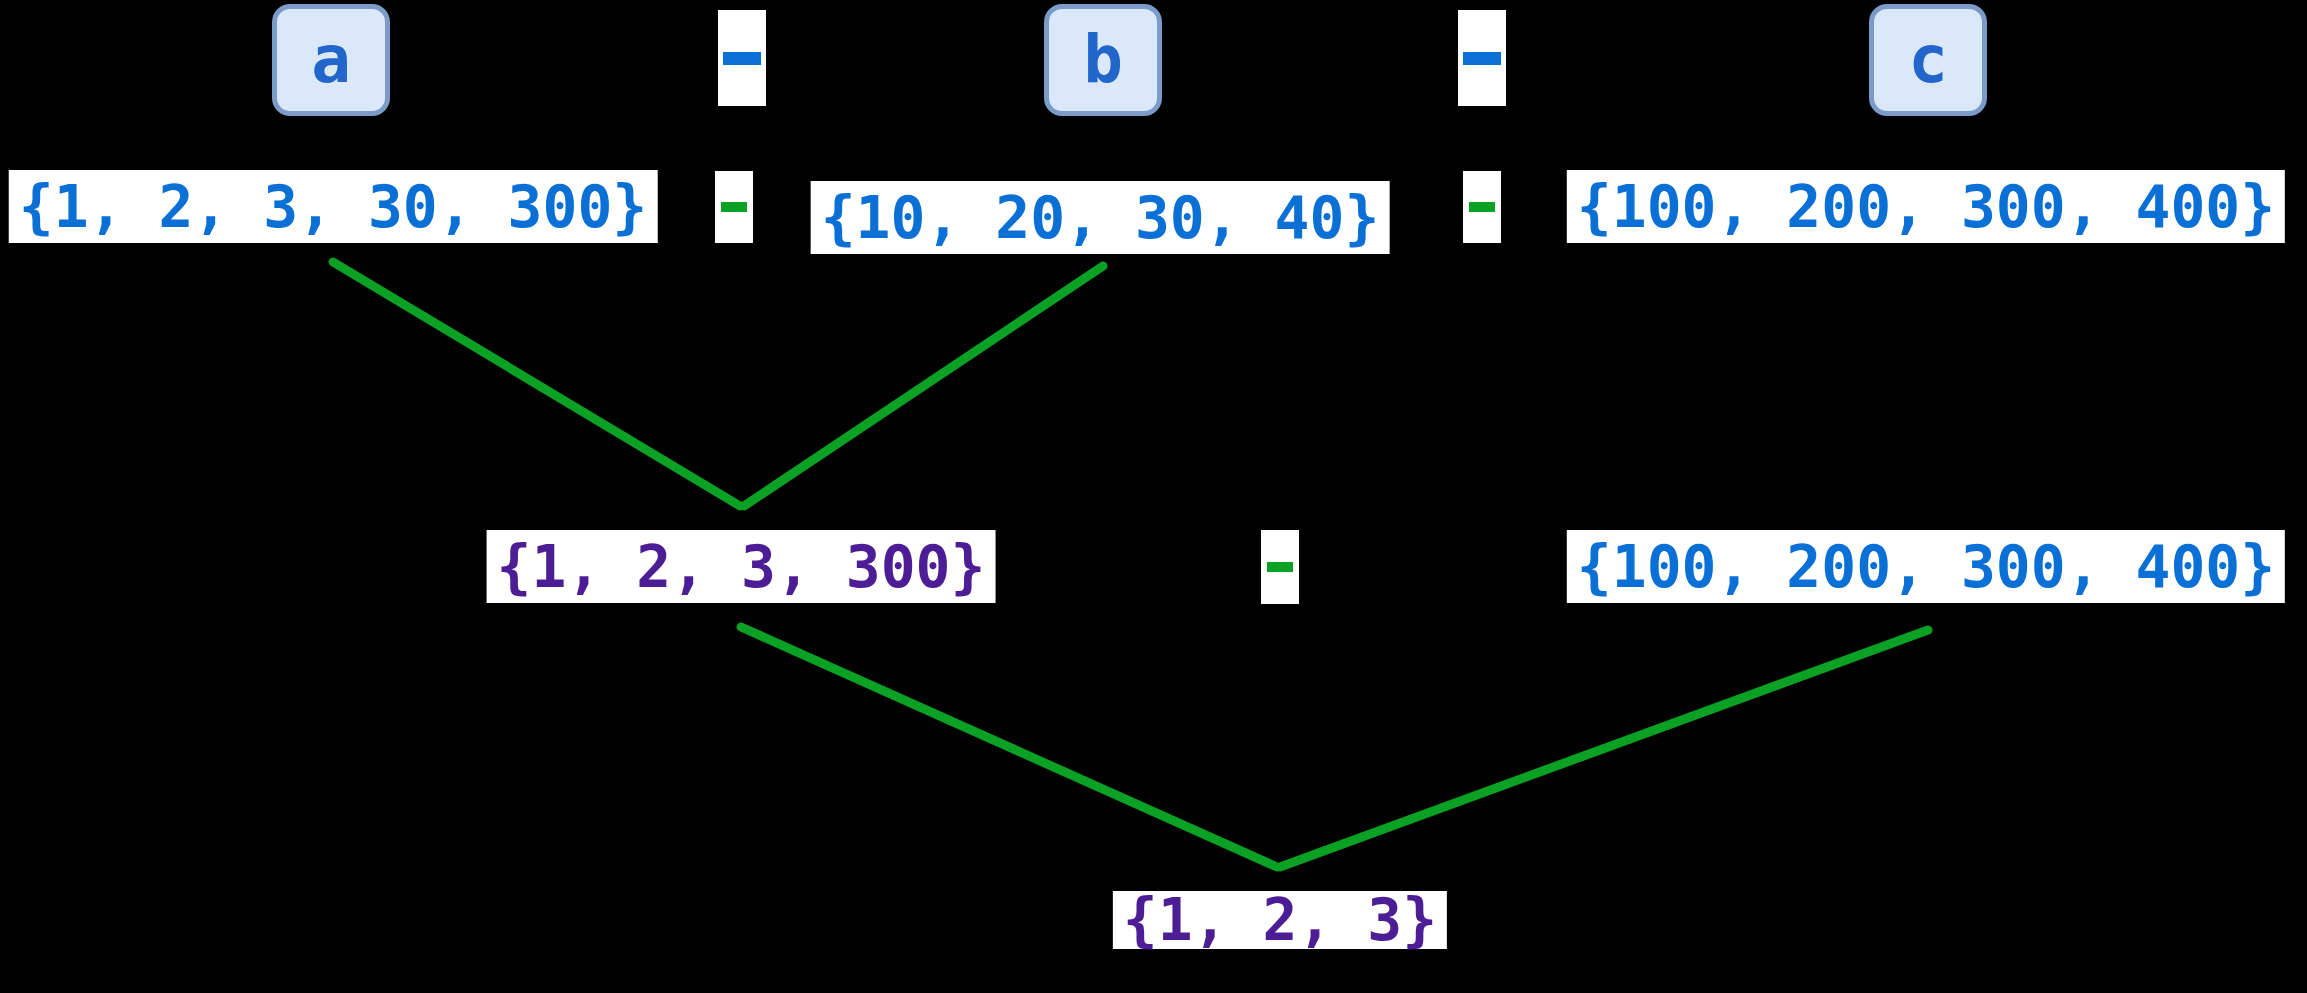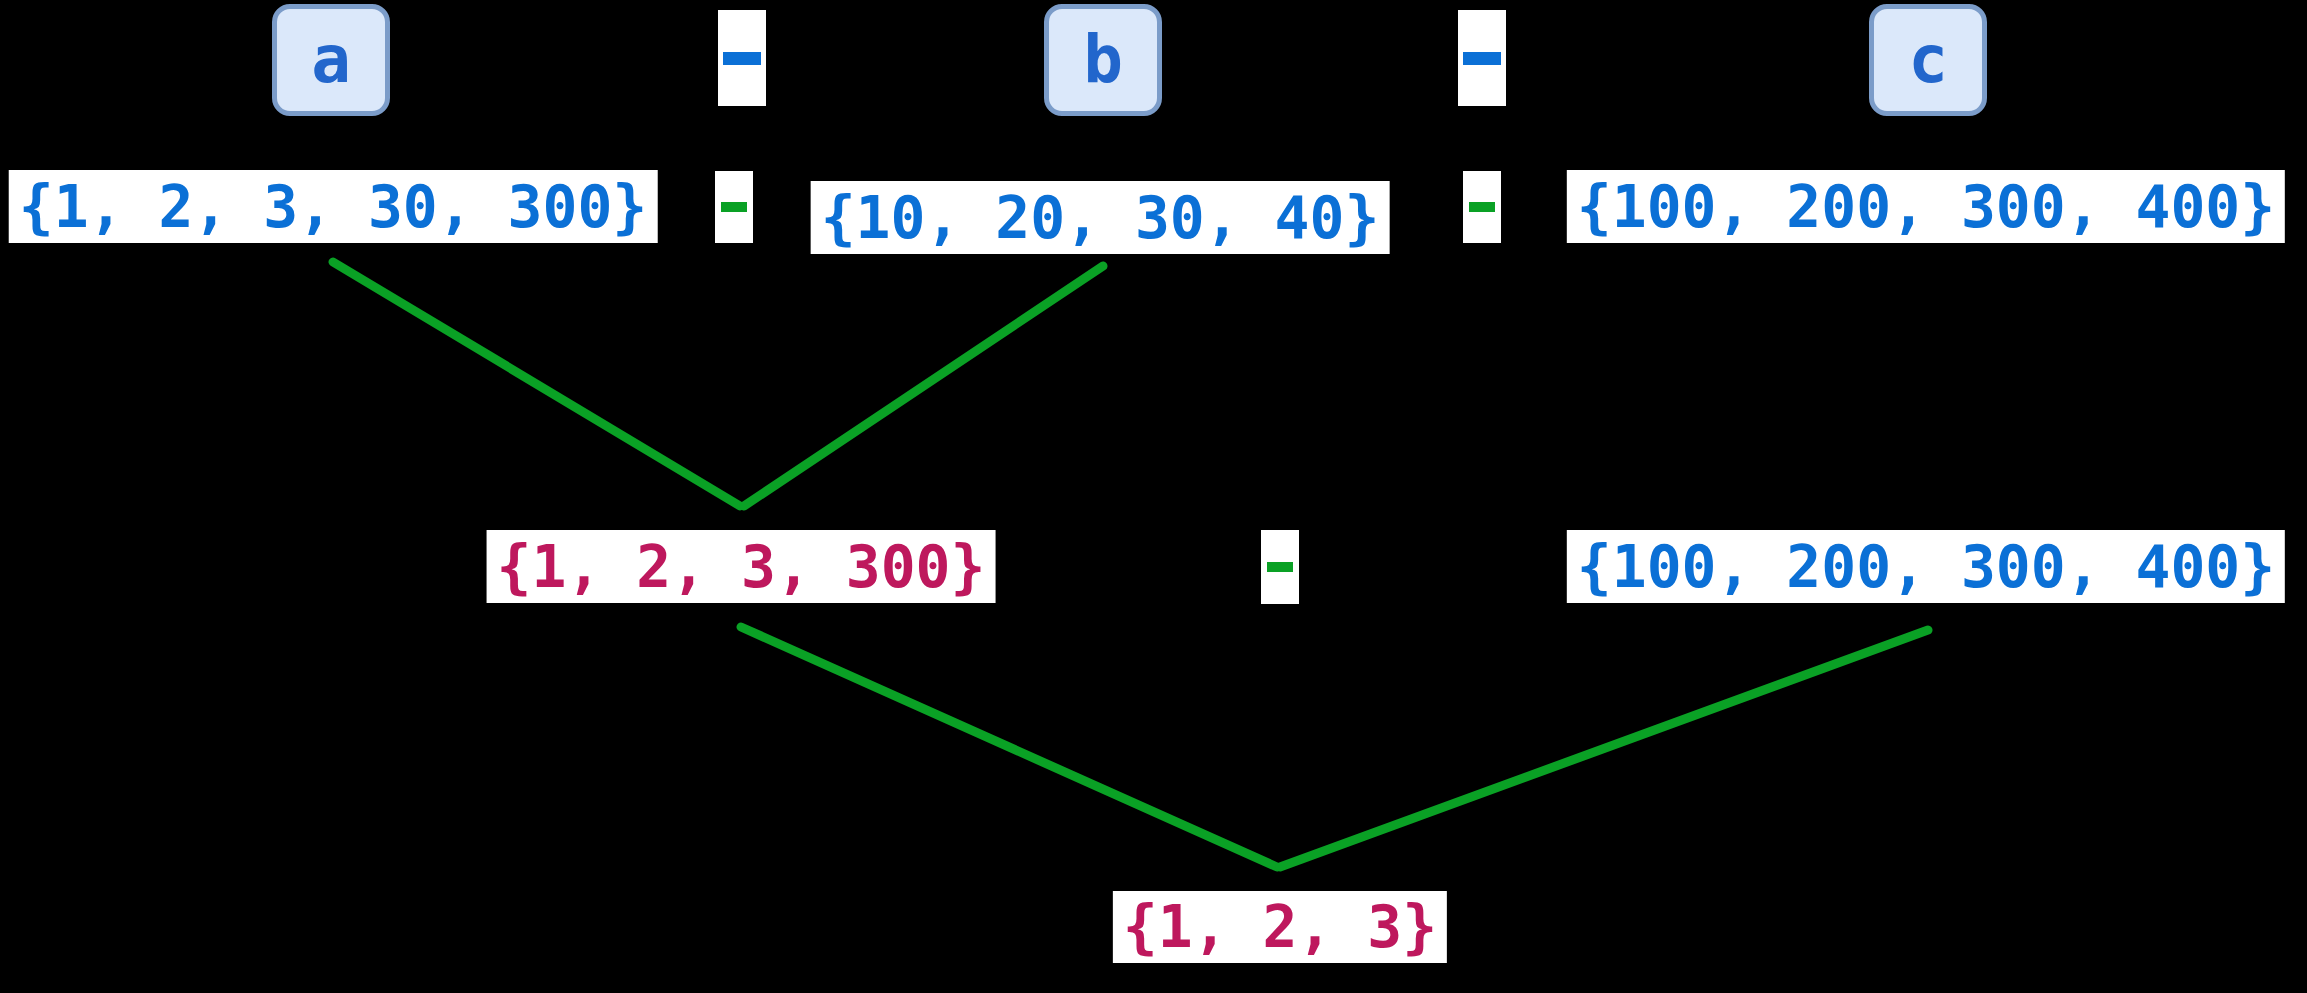--- a/index.html
+++ b/index.html
@@ -55,21 +55,21 @@
     padding: 0 10px;
     white-space: nowrap;
     box-sizing: border-box;
   }
   .chip span {
     font-size: 58px;
     font-weight: 700;
     line-height: 1;
   }
   .blue-text { color: #0b70d6; }
-  .green-text { color: #be185d; }
+  .green-text { color: #4c1d95; }
   
   .minus-chip {
     position: absolute;
     transform: translateX(-50%);
     background: #ffffff;
     display: flex;
     align-items: center;
     justify-content: center;
   }
   .minus-chip.top { width: 48px; height: 96px; top: 10px; }
@@ -139,17 +139,17 @@
     <span class="green-text">{1, 2, 3, 300}</span>
   </div>
   <div class="minus-chip mid" style="left:1280px">
     <span class="sr">-</span>
     <span class="dash green"></span>
   </div>
   <div class="chip" style="left:1926px; top:530px">
     <span class="blue-text">{100, 200, 300, 400}</span>
   </div>
 
-  <div class="chip" style="left:1280px; top:891px; height:72px">
+  <div class="chip" style="left:1280px; top:891px; height:58px">
     <span class="green-text">{1, 2, 3}</span>
   </div>
 
 </div>
 
 </body></html>

